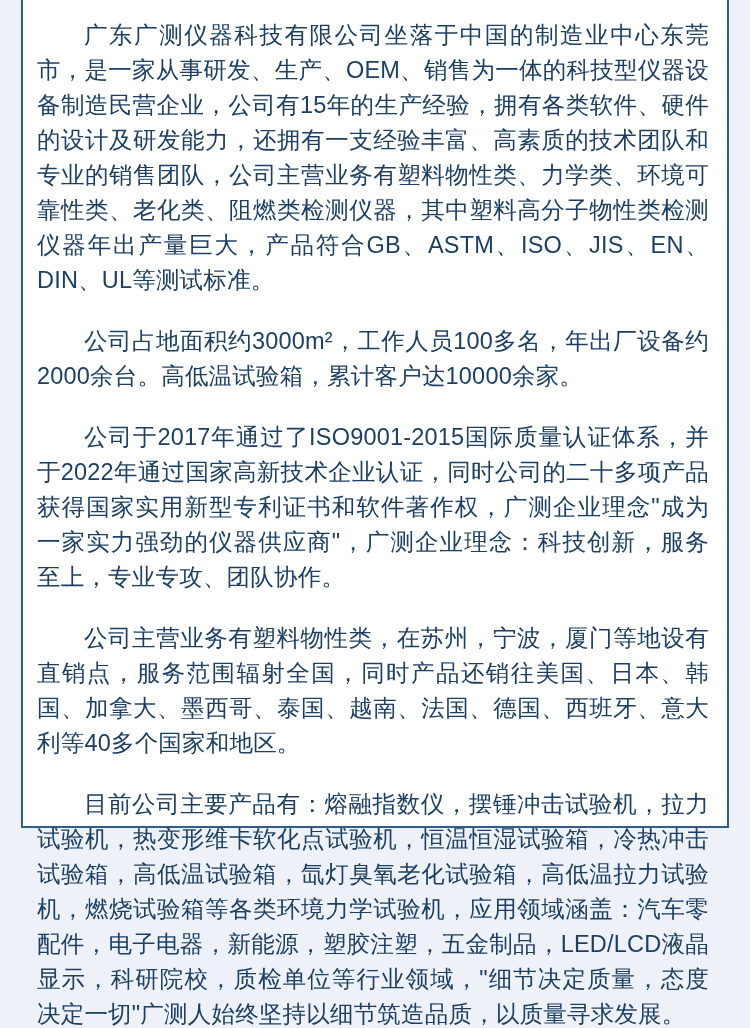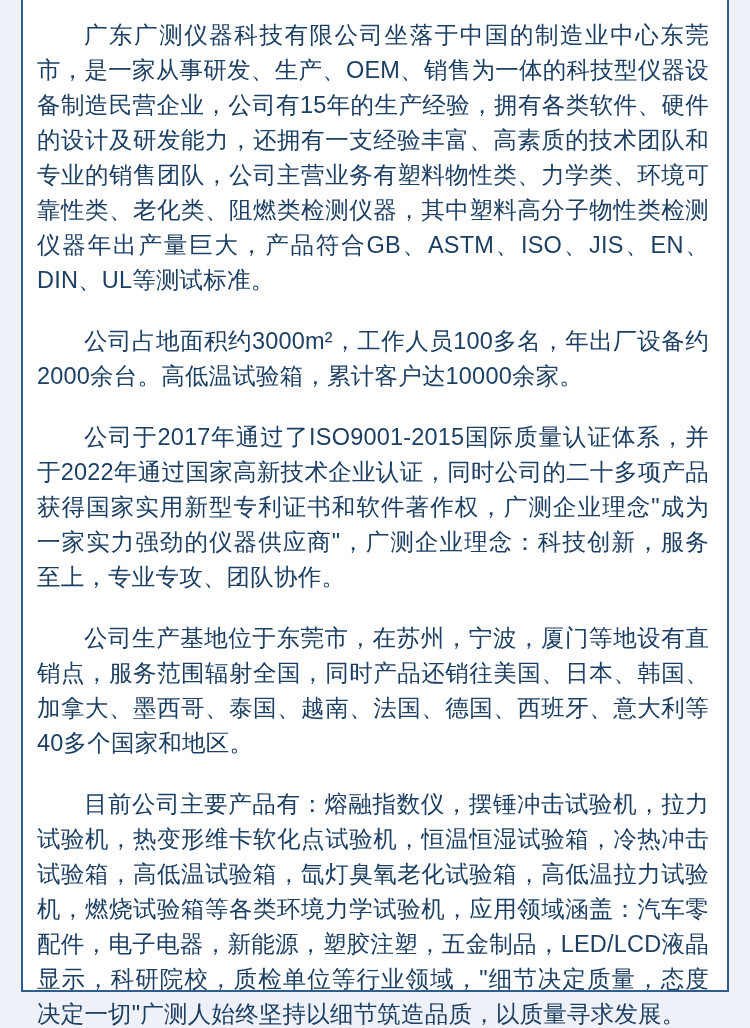--- a/index.html
+++ b/index.html
@@ -18,21 +18,21 @@
     height: 1028px;
     box-sizing: border-box;
     background: #eef1f7;
     overflow: hidden;
   }
   .card {
     position: absolute;
     left: 21px;
     top: 0;
     width: 708px;
-    height: 992px;
+    height: 828px;
     box-sizing: border-box;
     background: #ffffff;
     border-left: 2px solid #2f5e8c;
     border-right: 2px solid #2f5e8c;
     border-bottom: 2px solid #2f5e8c;
     border-top: 0;
   }
   .content {
     position: absolute;
     left: 14px;
@@ -60,17 +60,17 @@
 </style>
 </head>
 <body>
 
 <div class="page">
   <div class="card">
     <div class="content">
       <p class="para indent">广东广测仪器科技有限公司坐落于中国的制造业中心东莞市，是一家从事研发、生产、OEM、销售为一体的科技型仪器设备制造民营企业，公司有15年的生产经验，拥有各类软件、硬件的设计及研发能力，还拥有一支经验丰富、高素质的技术团队和专业的销售团队，公司主营业务有塑料物性类、力学类、环境可靠性类、老化类、阻燃类检测仪器，其中塑料高分子物性类检测仪器年出产量巨大，产品符合GB、ASTM、ISO、JIS、EN、DIN、UL等测试标准。</p>
       <p class="para indent">公司占地面积约3000m²，工作人员100多名，年出厂设备约2000余台。高低温试验箱，累计客户达10000余家。</p>
       <p class="para indent">公司于2017年通过了ISO9001-2015国际质量认证体系，并于2022年通过国家高新技术企业认证，同时公司的二十多项产品获得国家实用新型专利证书和软件著作权，广测企业理念"成为一家实力强劲的仪器供应商"，广测企业理念：科技创新，服务至上，专业专攻、团队协作。</p>
-      <p class="para indent">公司生产基地位于东莞市，在苏州，宁波，厦门等地设有直销点，服务范围辐射全国，同时产品还销往美国、日本、韩国、加拿大、墨西哥、泰国、越南、法国、德国、西班牙、意大利等40多个国家和地区。</p>
+      <p class="para indent">公司主营业务有塑料物性类，在苏州，宁波，厦门等地设有直销点，服务范围辐射全国，同时产品还销往美国、日本、韩国、加拿大、墨西哥、泰国、越南、法国、德国、西班牙、意大利等40多个国家和地区。</p>
       <p class="para indent">目前公司主要产品有：熔融指数仪，摆锤冲击试验机，拉力试验机，热变形维卡软化点试验机，恒温恒湿试验箱，冷热冲击试验箱，高低温试验箱，氙灯臭氧老化试验箱，高低温拉力试验机，燃烧试验箱等各类环境力学试验机，应用领域涵盖：汽车零配件，电子电器，新能源，塑胶注塑，五金制品，LED/LCD液晶显示，科研院校，质检单位等行业领域，"细节决定质量，态度决定一切"广测人始终坚持以细节筑造品质，以质量寻求发展。</p>
     </div>
   </div>
 </div>
 
 </body></html>

